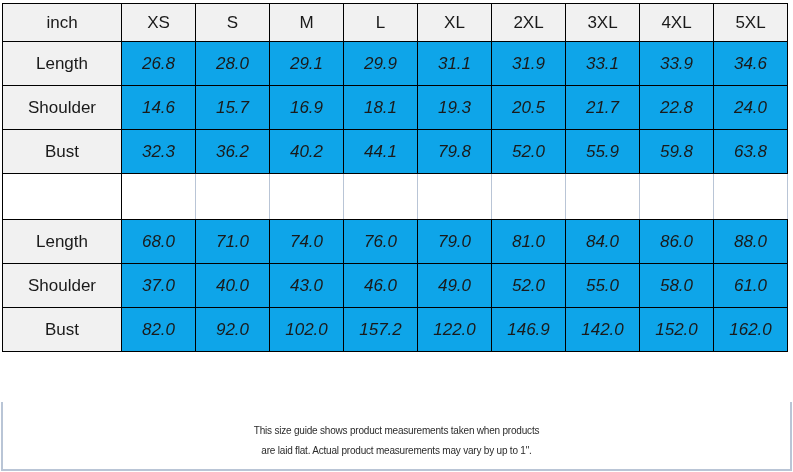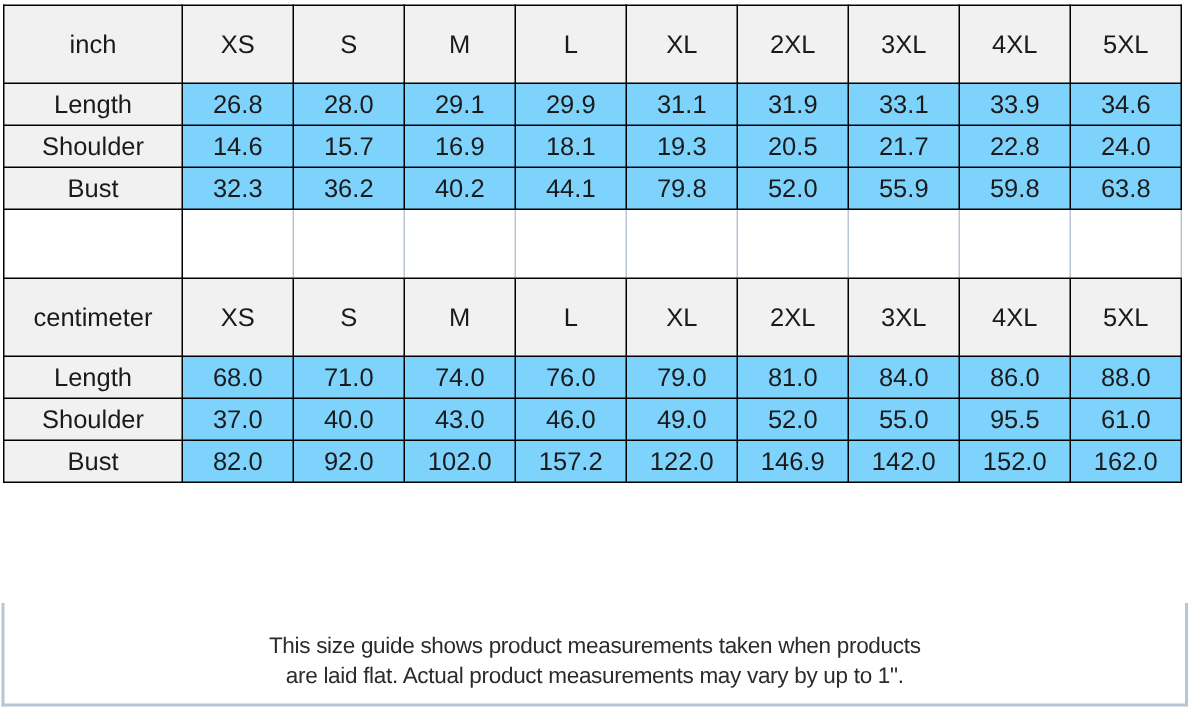--- a/index.html
+++ b/index.html
@@ -22,21 +22,21 @@
     right: 1px;
     top: 402px;
     bottom: 1px;
     border: 2px solid #b9c5d6;
     border-top: none;
     box-sizing: border-box;
   }
   .footer-note {
     padding-top: 19px;
     text-align: center;
-    font-size: 15px;
+    font-size: 10px;
     line-height: 20px;
     color: #2b2b2b;
     letter-spacing: -0.2px;
   }
   
   table.size-chart {
     position: absolute;
     left: 2px;
     top: 3px;
     border-collapse: collapse;
@@ -46,25 +46,25 @@
   table.size-chart td {
     border: 1px solid #000000;
     text-align: center;
     vertical-align: middle;
     font-size: 17px;
     font-weight: 400;
     color: #1a1a1a;
     padding: 0;
     overflow: hidden;
   }
-  tr.hdr-row   { height: 52px; }
-  tr.data-row  { height: 28px; }
+  tr.hdr-row   { height: 38px; }
+  tr.data-row  { height: 44px; }
   tr.spacer-row{ height: 46px; }
   .cell-gray   { background: #f1f1f1; }
-  .cell-white  { background: #7dd3fc; }
+  .cell-white  { background: #0ea5e9; font-style: italic; }
   tr.spacer-row td {
     background: #ffffff;
     border-left-color: #b9c5d6;
     border-right-color: #b9c5d6;
   }
   tr.spacer-row td.spacer-lbl {
     border-left-color: #000000;
     border-right-color: #000000;
   }
   td.no-bottom, th.no-bottom { border-bottom: none; }
@@ -148,32 +148,20 @@
           <td></td>
           <td></td>
           <td></td>
           <td></td>
           <td></td>
           <td></td>
           <td></td>
           <td></td>
           <td></td>
         </tr>
-        <tr class="hdr-row">
-          <th class="cell-gray">centimeter</th>
-          <th class="cell-gray">XS</th>
-          <th class="cell-gray">S</th>
-          <th class="cell-gray">M</th>
-          <th class="cell-gray">L</th>
-          <th class="cell-gray">XL</th>
-          <th class="cell-gray">2XL</th>
-          <th class="cell-gray">3XL</th>
-          <th class="cell-gray">4XL</th>
-          <th class="cell-gray">5XL</th>
-        </tr>
         <tr class="data-row">
           <th class="cell-gray">Length</th>
           <td class="cell-white">68.0</td>
           <td class="cell-white">71.0</td>
           <td class="cell-white">74.0</td>
           <td class="cell-white">76.0</td>
           <td class="cell-white">79.0</td>
           <td class="cell-white">81.0</td>
           <td class="cell-white">84.0</td>
           <td class="cell-white">86.0</td>
@@ -181,21 +169,21 @@
         </tr>
         <tr class="data-row">
           <th class="cell-gray">Shoulder</th>
           <td class="cell-white">37.0</td>
           <td class="cell-white">40.0</td>
           <td class="cell-white">43.0</td>
           <td class="cell-white">46.0</td>
           <td class="cell-white">49.0</td>
           <td class="cell-white">52.0</td>
           <td class="cell-white">55.0</td>
-          <td class="cell-white">95.5</td>
+          <td class="cell-white">58.0</td>
           <td class="cell-white">61.0</td>
         </tr>
         <tr class="data-row">
           <th class="cell-gray no-bottom">Bust</th>
           <td class="cell-white">82.0</td>
           <td class="cell-white">92.0</td>
           <td class="cell-white">102.0</td>
           <td class="cell-white">157.2</td>
           <td class="cell-white">122.0</td>
           <td class="cell-white">146.9</td>

